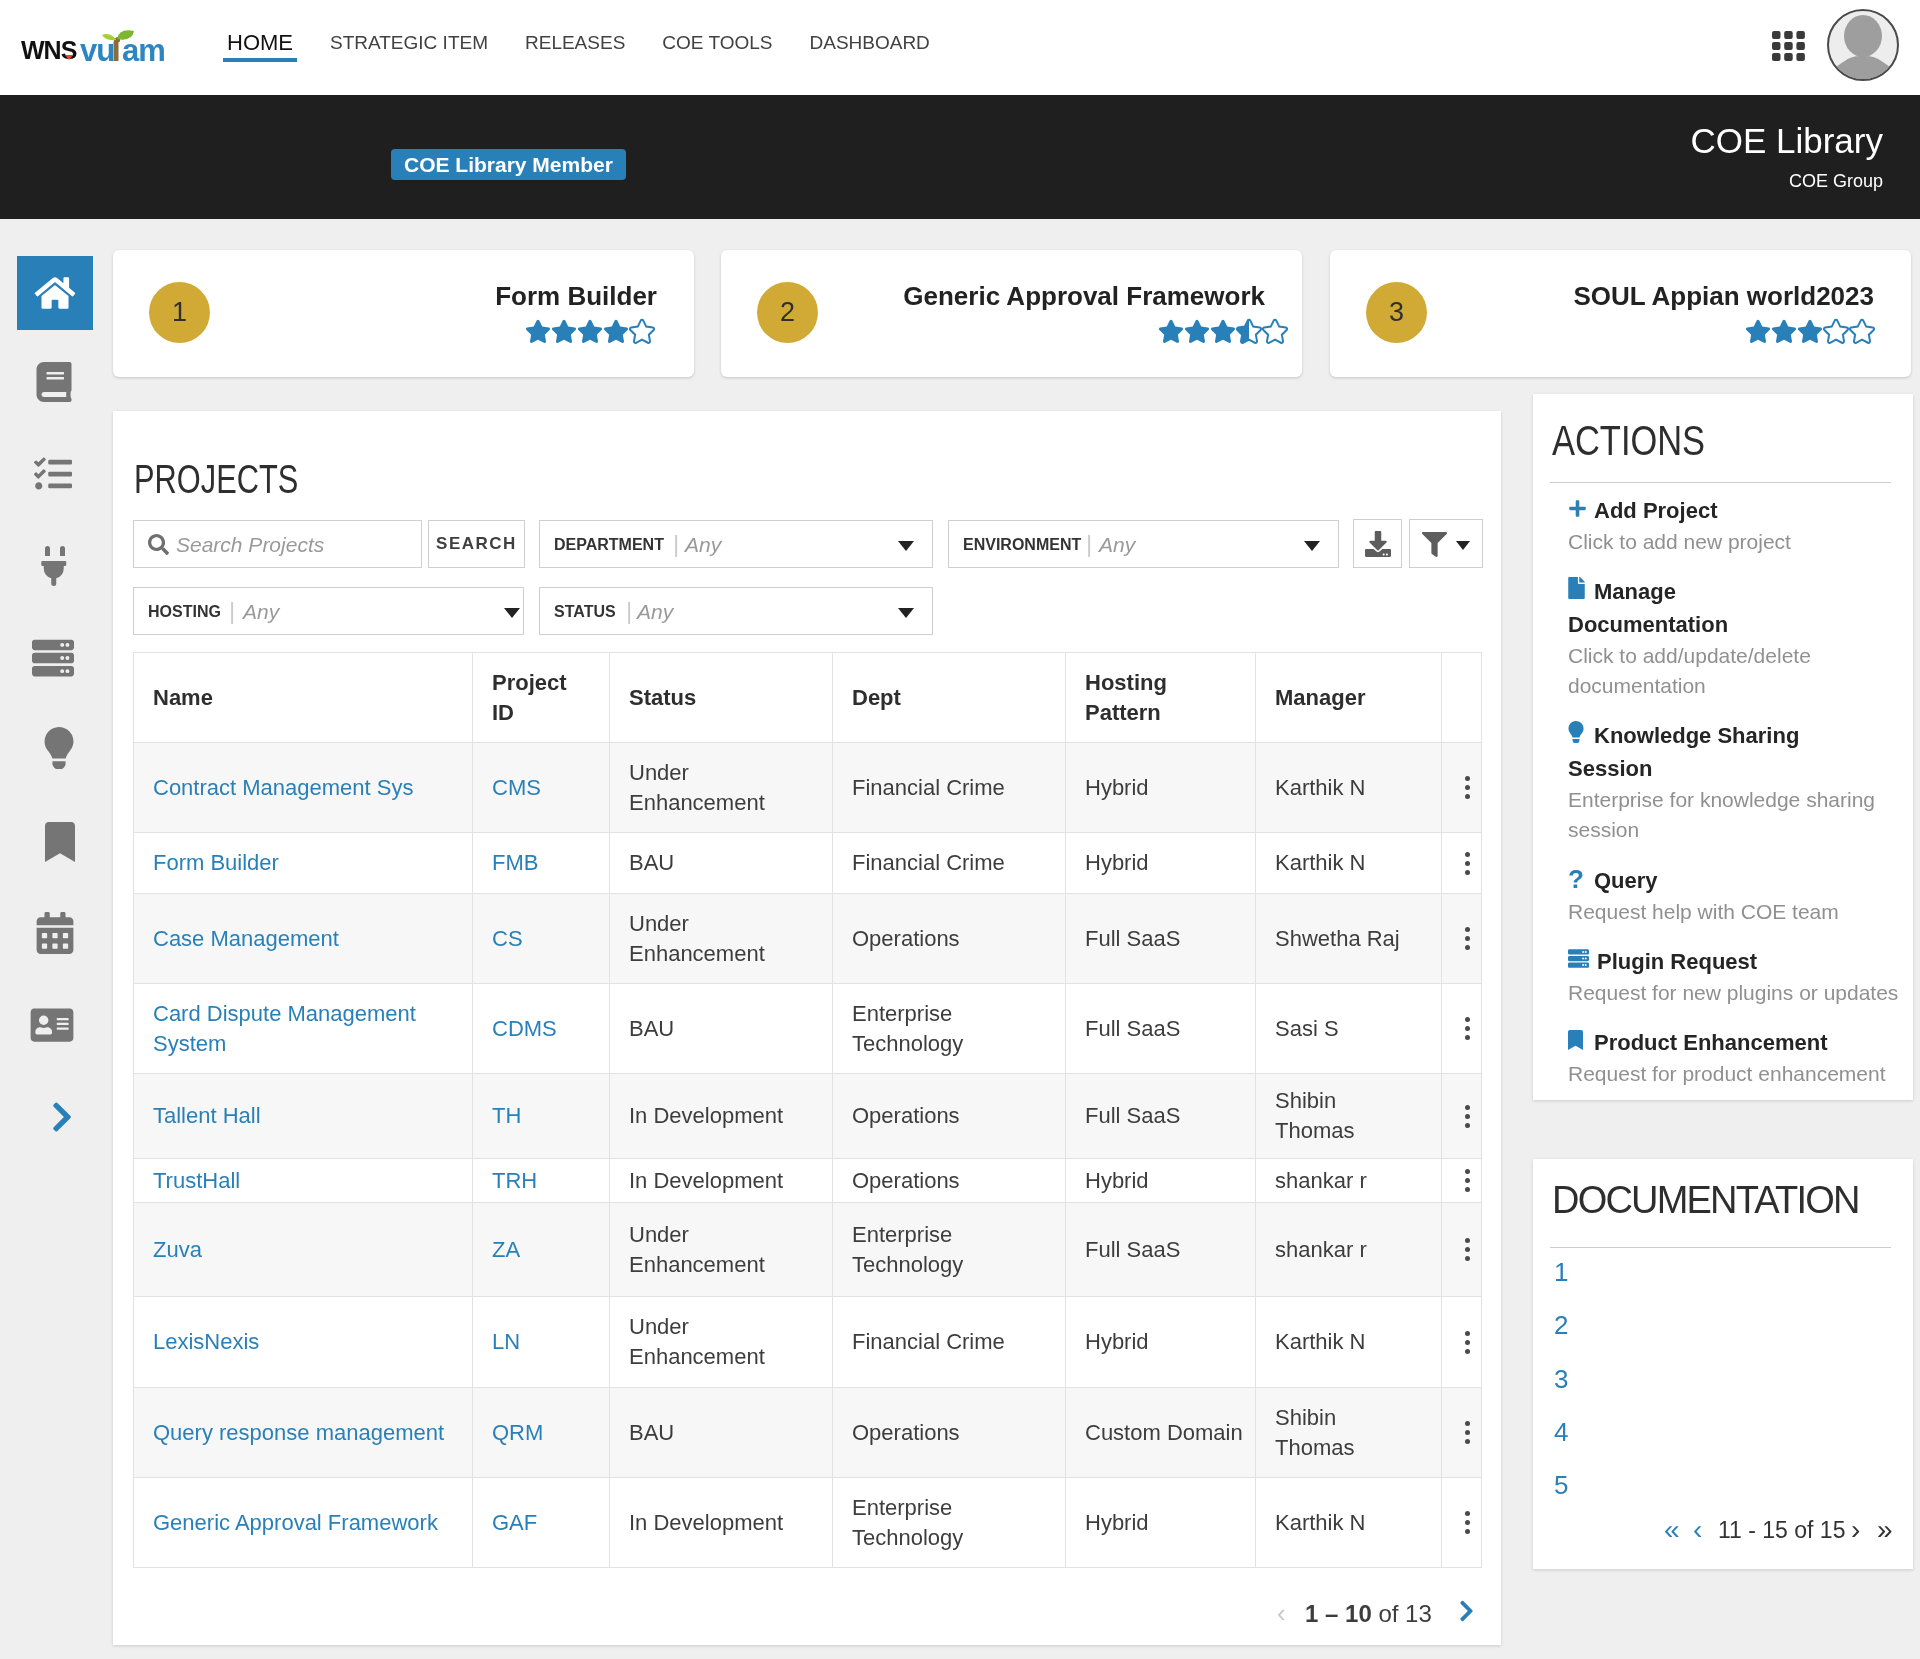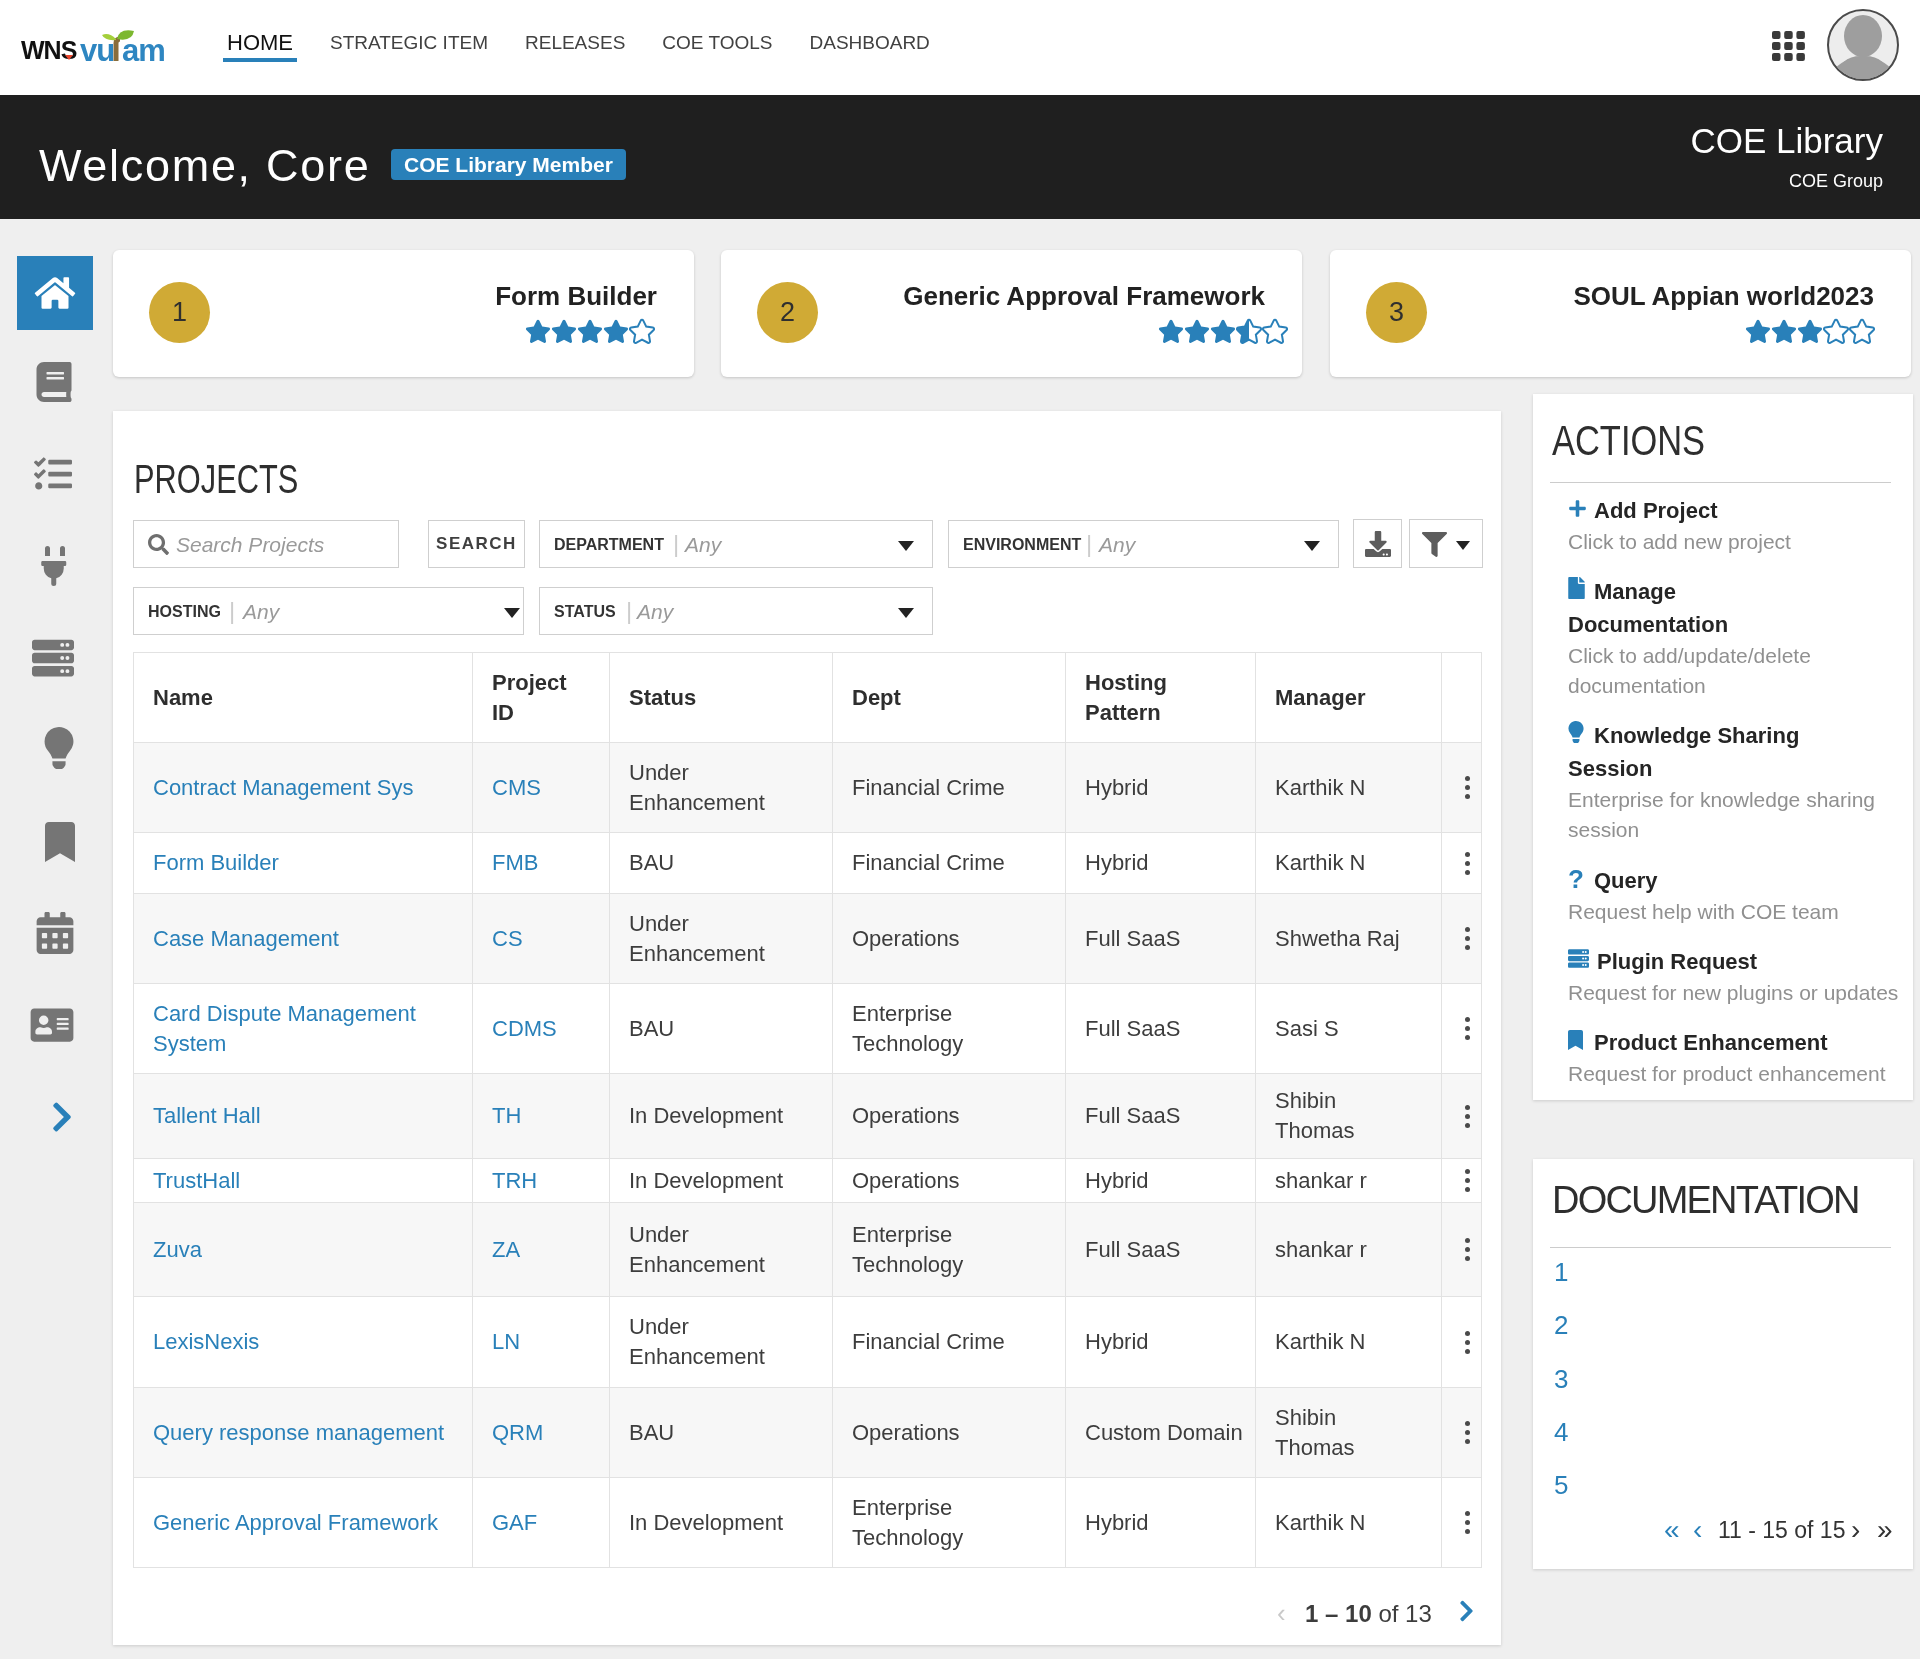--- a/index.html
+++ b/index.html
@@ -98,21 +98,20 @@
   <div class="avatar">
     <svg width="68" height="68" viewBox="0 0 68 68">
       <ellipse cx="34" cy="25" rx="19" ry="21" fill="#9e9e9e"></ellipse>
       <path d="M8 68 Q10 44 34 45 Q58 44 60 68 Z" fill="#9e9e9e"></path>
       <path d="M2 68 L2 62 Q14 46 34 46 Q54 46 66 62 L66 68 Z" fill="#9e9e9e"></path>
     </svg>
   </div>
 </div>
 
 <div class="hero">
-  <h1>Welcome, Core</h1>
   <div class="badge">COE Library Member</div>
   <div class="r1">COE Library</div>
   <div class="r2">COE Group</div>
 </div>
 
 <div class="abs" style="left:17px; top:256px; width:76px; height:74px; background:#2980b9; display:flex; align-items:center; justify-content:center;">
   <svg width="42" height="36" viewBox="0 0 576 512">
       <path fill="#fff" d="M280.4 148.3L96 300.1V464a16 16 0 0 0 16 16l112.1-.3a16 16 0 0 0 15.9-16V368a16 16 0 0 1 16-16h64a16 16 0 0 1 16 16v95.6a16 16 0 0 0 16 16.1L464 480a16 16 0 0 0 16-16V300L295.7 148.3a12.2 12.2 0 0 0-15.3 0zM571.6 251.5L488 182.6V44.1a12 12 0 0 0-12-12h-56a12 12 0 0 0-12 12v72.6L318.5 43a48 48 0 0 0-61 0L4.3 251.5a12 12 0 0 0-1.6 16.9l25.5 31a12 12 0 0 0 16.9 1.6l235.2-193.7a12.2 12.2 0 0 1 15.3 0l235.2 193.7a12 12 0 0 0 16.9-1.6l25.5-31a12 12 0 0 0-1.7-16.9z"></path>
     </svg>
 </div>
@@ -212,21 +211,21 @@
       </g>
       <path transform="translate(1728,0)" fill="#fff" stroke="#2980b9" stroke-width="44" d="M259.3 57.8L194 190.2 47.9 211.5c-26.2 3.8-36.7 36.1-17.7 54.6l105.7 103-25 145.5c-4.5 26.3 23.2 46 46.4 33.7L288 479.6l130.7 68.7c23.2 12.2 50.9-7.4 46.4-33.7l-25-145.5 105.7-103c19-18.5 8.5-50.8-17.7-54.6L382 190.2 316.7 57.8c-11.7-23.6-45.6-23.9-57.4 0z"></path>
       <path transform="translate(2304,0)" fill="#fff" stroke="#2980b9" stroke-width="44" d="M259.3 57.8L194 190.2 47.9 211.5c-26.2 3.8-36.7 36.1-17.7 54.6l105.7 103-25 145.5c-4.5 26.3 23.2 46 46.4 33.7L288 479.6l130.7 68.7c23.2 12.2 50.9-7.4 46.4-33.7l-25-145.5 105.7-103c19-18.5 8.5-50.8-17.7-54.6L382 190.2 316.7 57.8c-11.7-23.6-45.6-23.9-57.4 0z"></path>
     </svg>
   </div>
 </div>
 
 <div class="panel" id="projects" style="left:113px; top:411px; width:1388px; height:1234px;">
   <div class="abs" style="left:21px; top:46px; font-size:40px; color:#2e2e2e; transform:scaleX(0.77); transform-origin:left;">PROJECTS</div>
 
-  <div class="finput" style="left:20px; top:109px; width:266px; height:48px;">
+  <div class="finput" style="left:20px; top:109px; width:289px; height:48px;">
     <svg class="abs" style="left:14px; top:13px;" width="21" height="21" viewBox="0 0 512 512">
         <path fill="#6f6f6f" d="M505 442.7L405.3 343c-4.5-4.5-10.6-7-17-7H372c27.6-35.3 44-79.7 44-128C416 93.1 322.9 0 208 0S0 93.1 0 208s93.1 208 208 208c48.3 0 92.7-16.4 128-44v16.3c0 6.4 2.5 12.5 7 17l99.7 99.7c9.4 9.4 24.6 9.4 33.9 0l28.3-28.3c9.4-9.4 9.4-24.6.1-33.9zM208 336c-70.7 0-128-57.2-128-128 0-70.7 57.2-128 128-128 70.7 0 128 57.2 128 128 0 70.7-57.2 128-128 128z"></path>
       </svg>
     <span class="fany abs" style="left:42px; top:12px;">Search Projects</span>
   </div>
   <div class="finput" style="left:315px; top:109px; width:97px; height:48px; text-align:center; line-height:46px; font-size:17px; color:#3f3f3f; font-weight:bold; letter-spacing:1.5px;">SEARCH</div>
   <div class="finput" style="left:426px; top:109px; width:394px; height:48px;">
     <span class="flabel abs" style="left:14px; top:15px;">DEPARTMENT</span>
     <span class="fdiv abs" style="left:133px; top:9px;">|</span>
     <span class="fany abs" style="left:145px; top:12px;">Any</span>

